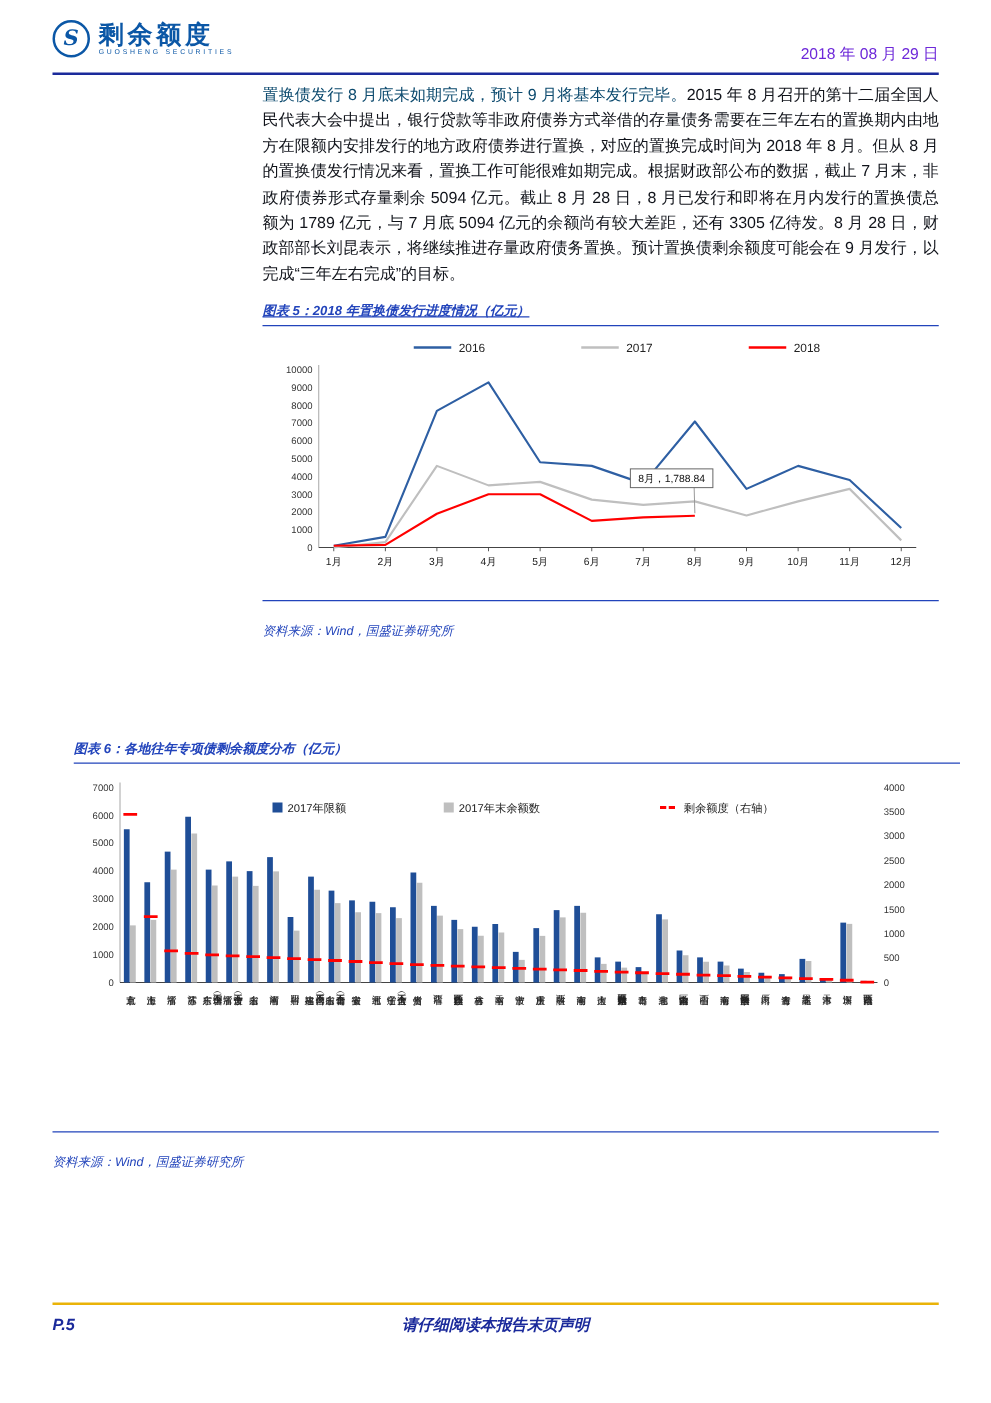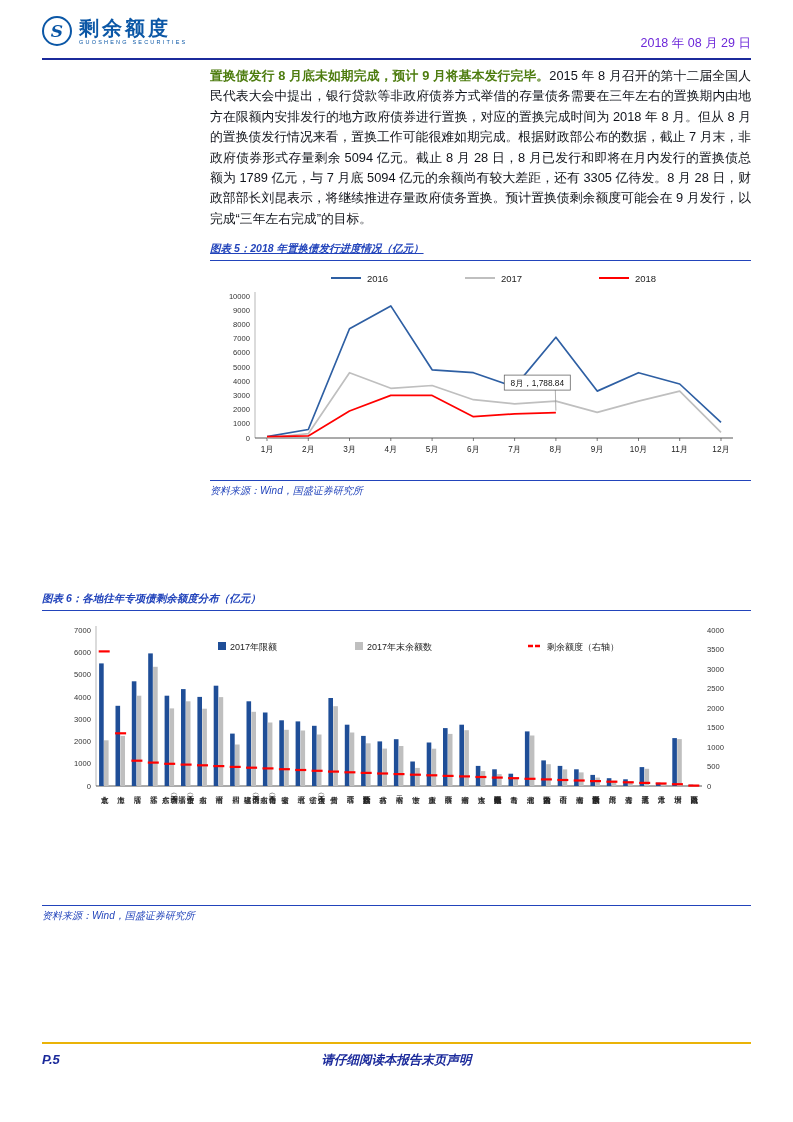--- a/index.html
+++ b/index.html
@@ -13,31 +13,31 @@
              display:flex;align-items:center;justify-content:center;box-sizing:border-box;}
   .logo-mark span{font-family:"DejaVu Serif",serif;font-style:italic;font-weight:bold;
                   font-size:17px;color:#0B57A6;}
   .logo-name{font-size:20px;font-weight:bold;letter-spacing:3px;color:#0B57A6;line-height:22px;}
   .logo-sub{font-size:5.5px;letter-spacing:2.2px;color:#0B57A6;}
   .header-date{position:absolute;right:0;bottom:6px;font-size:12.5px;color:#6d28d9;}
 
   
   .para{position:absolute;left:210px;width:541px;font-size:12.8px;line-height:20.4px;
         text-align:justify;color:#10131a;}
-  .para .lead{font-weight:bold;color:#4d7c0f;}
+  .para .lead{font-weight:normal;color:#0c4a6e;}
   .para1{top:66px;}
   .para2{top:512px;}
 
   
   .figcap{position:absolute;font-size:10.5px;font-style:italic;font-weight:bold;color:#2244BB;
           padding-bottom:4px;border-bottom:1px solid #2244BB;}
   .fig5-cap{left:210px;top:242px;width:541px;text-decoration:underline;}
-  .fig6-cap{left:42px;top:592px;width:709px;}
+  .fig6-cap{left:59px;top:592px;width:709px;}
   .figsrc{position:absolute;font-size:10px;font-style:italic;color:#2244BB;
-          border-top:1px solid #2244BB;padding-top:3px;}
+          border-top:1px solid #2244BB;padding-top:17px;}
   .fig5-src{left:210px;top:480px;width:541px;}
   .fig6-src{left:42px;top:905px;width:709px;}
 
   
   .fig5-chart{position:absolute;left:213px;top:268px;width:535px;height:205px;text-align:right;}
   .fig6-chart{position:absolute;left:50px;top:618px;width:700px;height:285px;}
   .fig6-chart svg,.fig5-chart svg{display:block;}
   .vlabels{position:absolute;left:0;top:0;width:100%;height:100%;pointer-events:none;}
   .vlabel{position:absolute;top:172px;writing-mode:vertical-lr;font-size:7.5px;
           line-height:8.5px;color:#222;}

